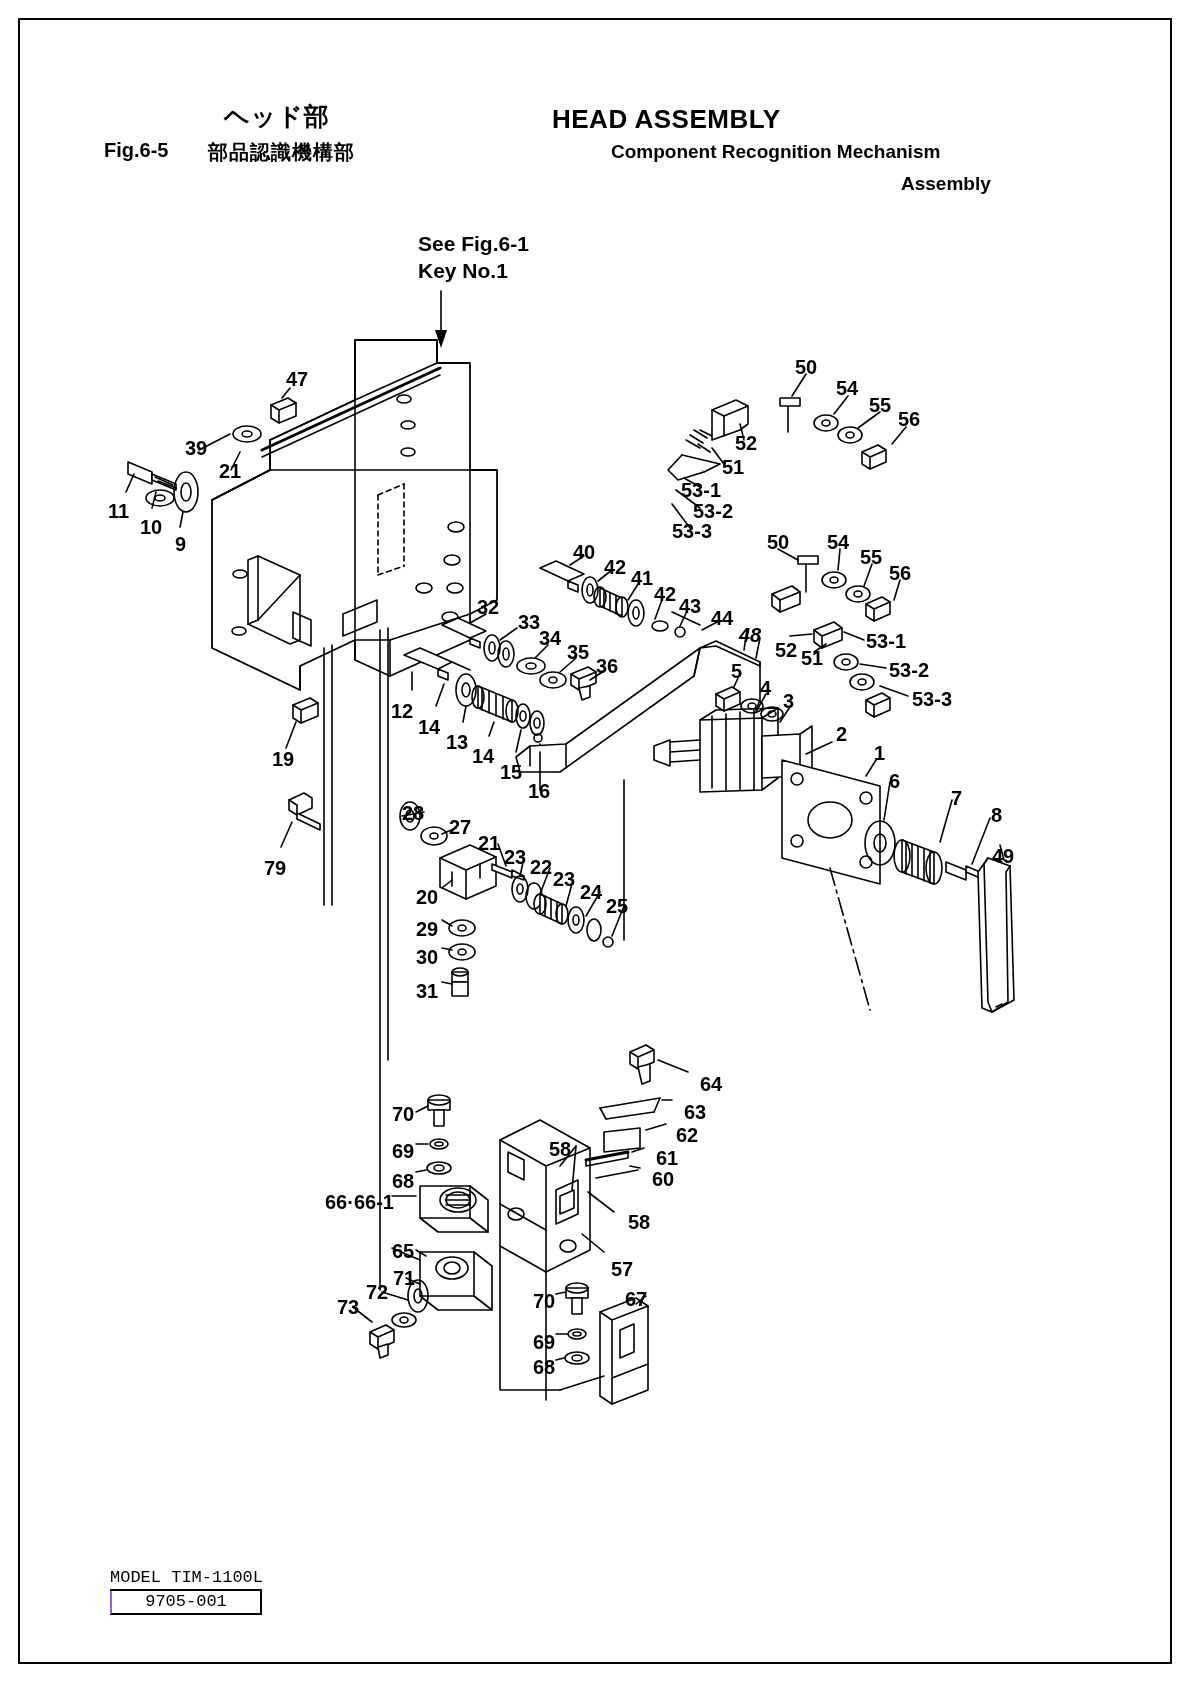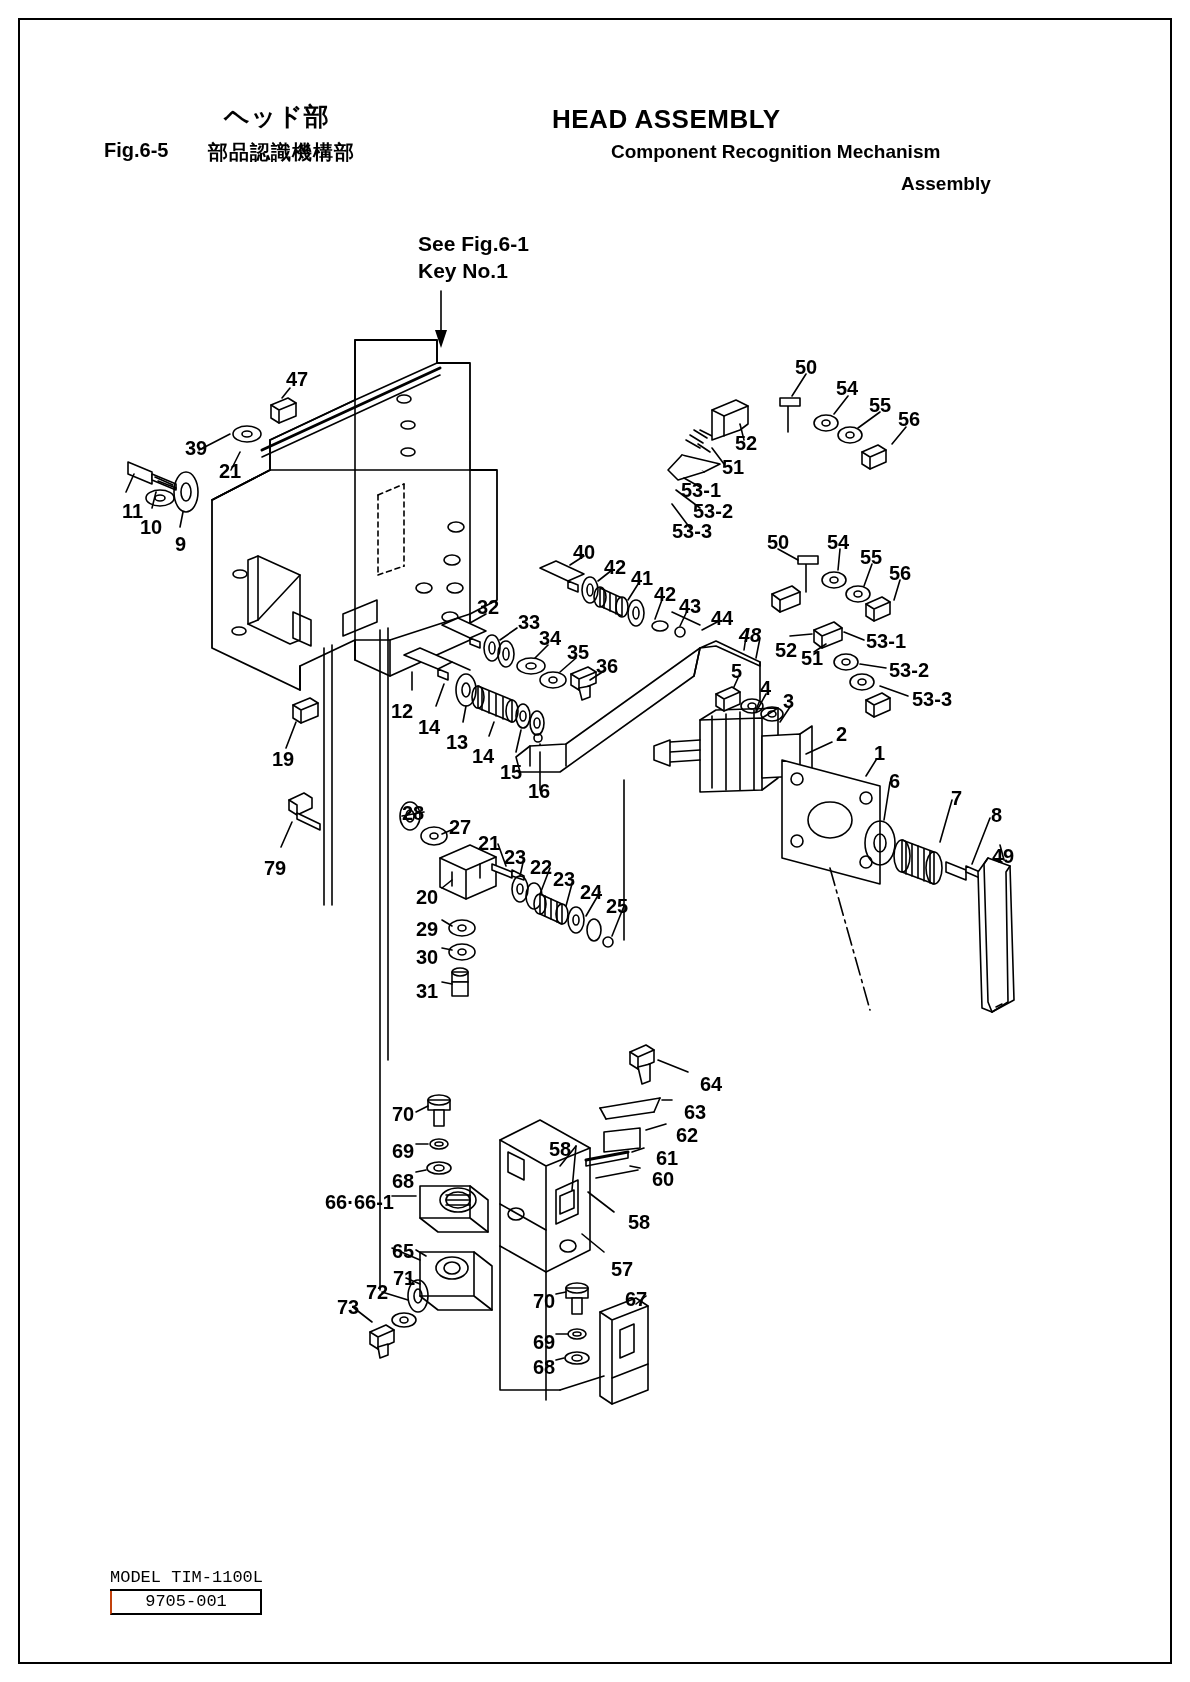--- a/index.html
+++ b/index.html
@@ -100,21 +100,21 @@
     font-size: 17px;
     letter-spacing: 0px;
     border-bottom: 2px solid #000;
     padding-bottom: 2px;
     white-space: nowrap;
   }
   .footer .code {
     font-size: 17px;
     text-align: center;
     border-bottom: 2px solid #000;
-    border-left: 2px solid #c2410c;
+    border-left: 2px solid #8b5cf6;
     border-right: 2px solid #000;
     padding: 1px 0 2px 0;
   }
   
   #art {
     position: absolute;
     left: 0;
     top: 0;
     width: 1190px;
     height: 1682px;
@@ -520,21 +520,21 @@
 
     </g>
   </svg>
 
   <div class="note" style="left:418px; top:230px;">See Fig.6-1
 Key No.1</div>
 
   <div class="lbl" style="left:286px; top:368px;">47</div>
   <div class="lbl" style="left:185px; top:437px;">39</div>
   <div class="lbl" style="left:219px; top:460px;">21</div>
-  <div class="lbl" style="left:108px; top:500px;margin-left:14px;">11</div>
+  <div class="lbl" style="left:108px; top:500px;">11</div>
   <div class="lbl" style="left:140px; top:516px;">10</div>
   <div class="lbl" style="left:175px; top:533px;">9</div>
   <div class="lbl" style="left:795px; top:356px;">50</div>
   <div class="lbl" style="left:836px; top:377px;">54</div>
   <div class="lbl" style="left:869px; top:394px;">55</div>
   <div class="lbl" style="left:898px; top:408px;">56</div>
   <div class="lbl" style="left:735px; top:432px;">52</div>
   <div class="lbl" style="left:722px; top:456px;">51</div>
   <div class="lbl" style="left:681px; top:479px;">53-1</div>
   <div class="lbl" style="left:693px; top:500px;">53-2</div>

